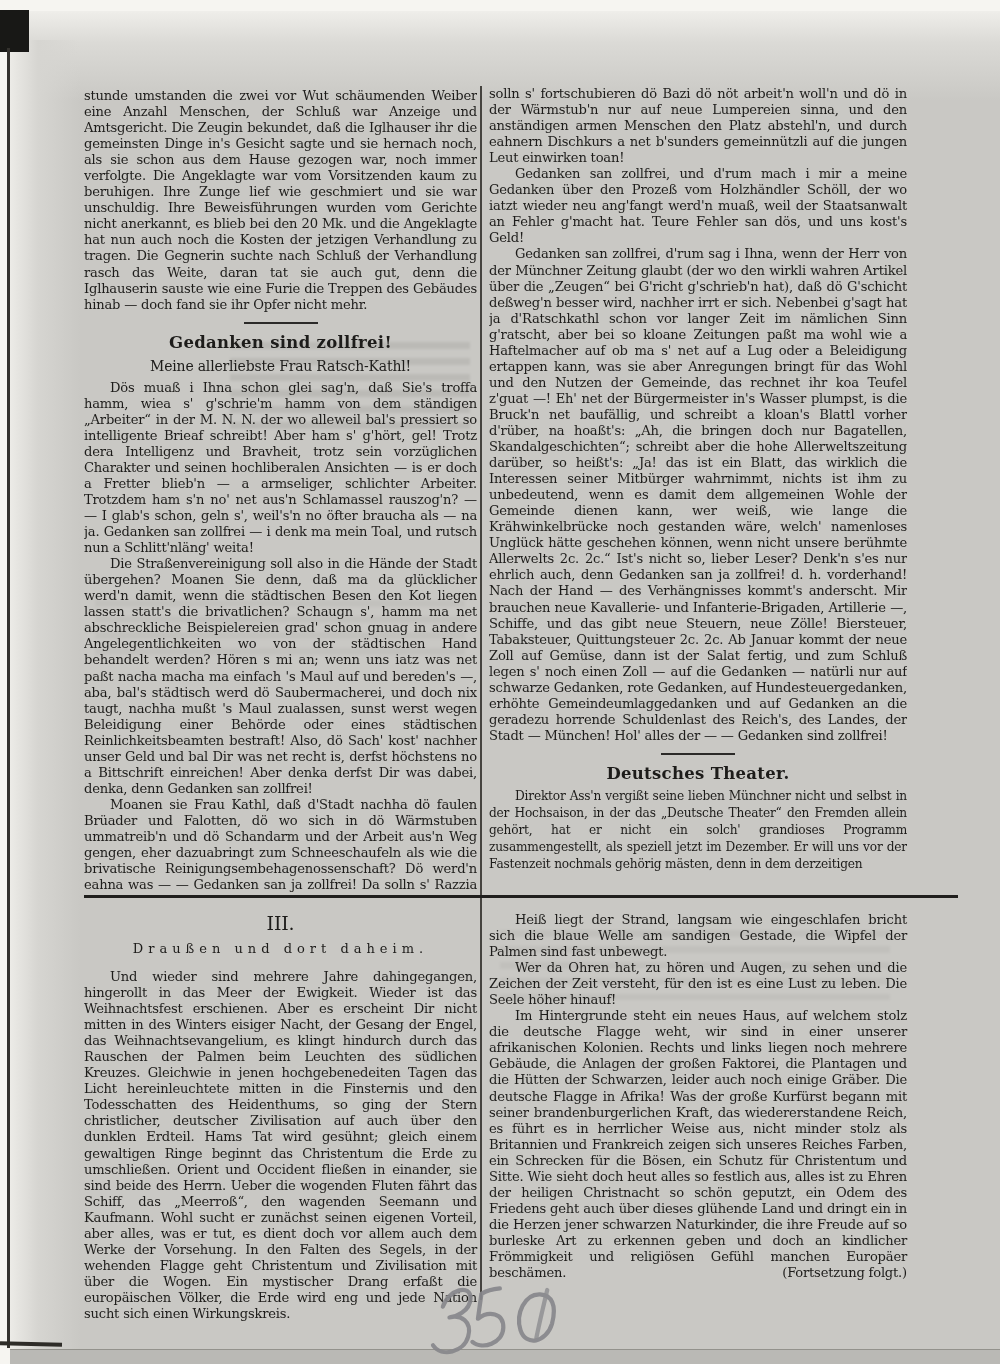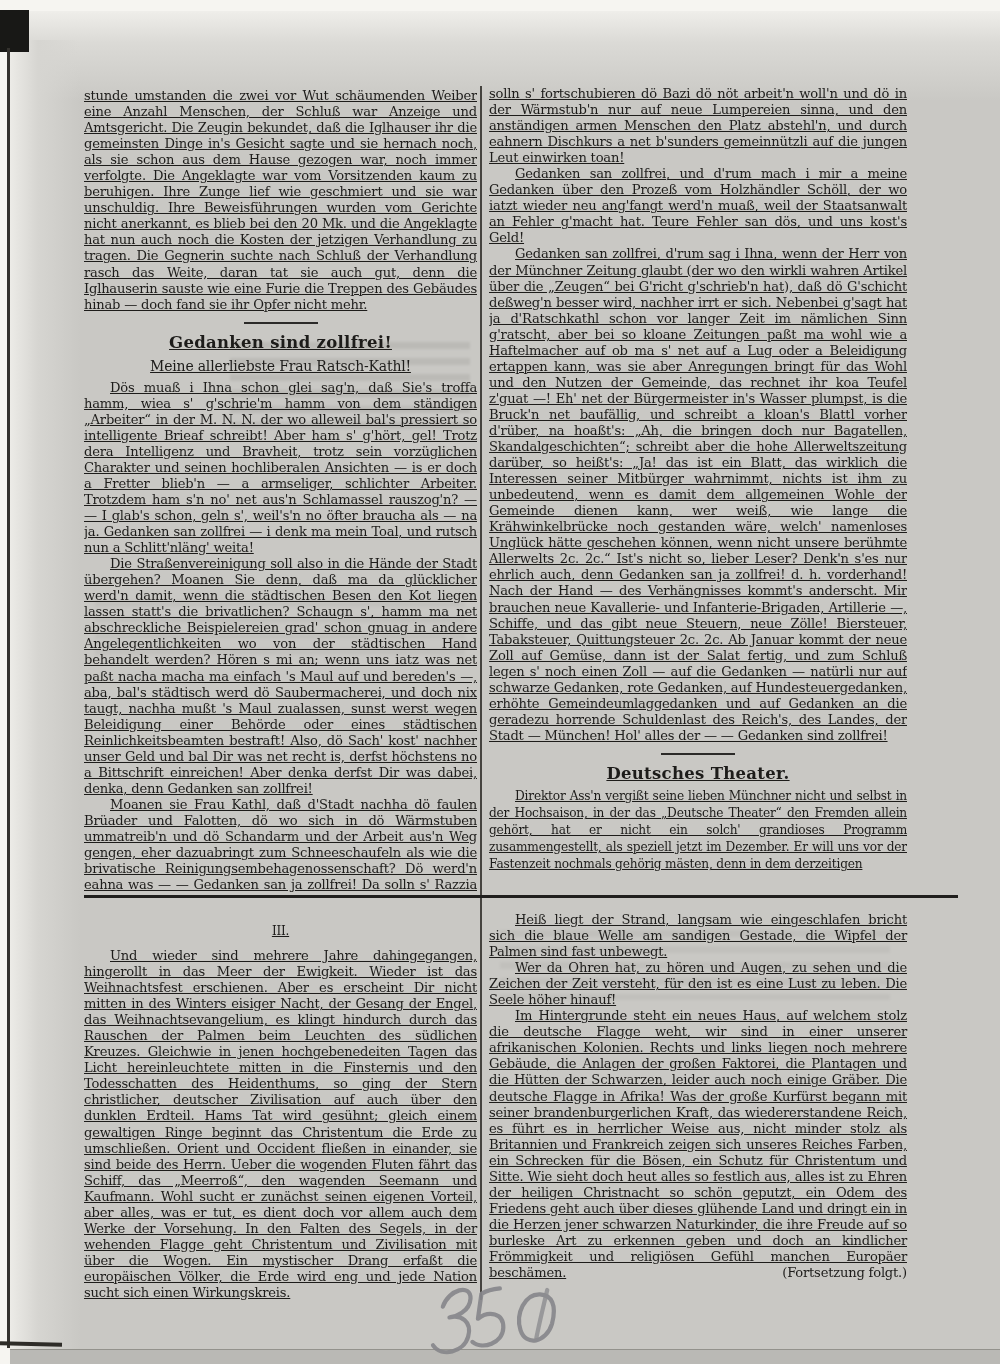--- a/index.html
+++ b/index.html
@@ -34,32 +34,32 @@
   .ghost3 { left:95px;  top:600px; width:370px; height:60px; opacity:0.07; }
 
   
   .vrule { position:absolute; left:480px; top:86px; width:2px; height:1214px; background:#45433f; }
   .hrule-main { position:absolute; left:84px; top:895px; width:874px; height:3px; background:#201f1d; }
   .mini-rule { width:74px; height:2px; background:#2b2a28; margin:9px auto 9px; }
 
   
   .col {
     position:absolute; color:#1d1c1a; font-size:13.1px; line-height:16.05px;
-    text-align:justify; letter-spacing:-0.2px;text-decoration:underline;
+    text-align:justify; letter-spacing:-0.2px;
   }
   .col p { margin:0; text-indent:26px; }
   .col p.noindent { text-indent:0; }
   .left-top  { left:84px;  top:88px;  width:393px; height:806px; overflow:hidden; }
   .right-top { left:489px; top:86px;  width:418px; height:808px; overflow:hidden; }
   .left-bottom  { left:84px;  top:910px; width:393px; }
   .right-bottom { left:489px; top:912px; width:418px; }
 
   .art-title { text-align:center; font-weight:bold; font-size:16.5px; line-height:20px; margin:2px 0 4px; letter-spacing:0.3px; }
   .salutation { text-align:center; font-size:14px; line-height:18px; margin:0 0 5px; }
-  .chap-num { text-align:center; font-size:12px; line-height:18px; margin:12px 0 8px; }
+  .chap-num { text-align:center; font-size:19px; line-height:18px; margin:4px 0 8px; }
   .chap-title { text-align:center; font-size:13px; line-height:17px; letter-spacing:5px; margin:0 0 12px; }
   .theater-par { font-size:12.2px; line-height:17px; }
   .cont-note { float:right; }
 
   
   .handwriting { position:absolute; left:412px; top:1270px; transform:rotate(-5deg); }
 </style>
 </head>
 <body>
 
@@ -94,20 +94,21 @@
     <p class="noindent">solln s' fortschubieren dö Bazi dö nöt arbeit'n woll'n und dö in der Wärmstub'n nur auf neue Lumpereien sinna, und den anständigen armen Menschen den Platz abstehl'n, und durch eahnern Dischkurs a net b'sunders gemeinnützli auf die jungen Leut einwirken toan!</p>
     <p>Gedanken san zollfrei, und d'rum mach i mir a meine Gedanken über den Prozeß vom Holzhändler Schöll, der wo iatzt wieder neu ang'fangt werd'n muaß, weil der Staatsanwalt an Fehler g'macht hat. Teure Fehler san dös, und uns kost's Geld!</p>
     <p>Gedanken san zollfrei, d'rum sag i Ihna, wenn der Herr von der Münchner Zeitung glaubt (der wo den wirkli wahren Artikel über die „Zeugen“ bei G'richt g'schrieb'n hat), daß dö G'schicht deßweg'n besser wird, nachher irrt er sich. Nebenbei g'sagt hat ja d'Ratschkathl schon vor langer Zeit im nämlichen Sinn g'ratscht, aber bei so kloane Zeitungen paßt ma wohl wie a Haftelmacher auf ob ma s' net auf a Lug oder a Beleidigung ertappen kann, was sie aber Anregungen bringt für das Wohl und den Nutzen der Gemeinde, das rechnet ihr koa Teufel z'guat —! Eh' net der Bürgermeister in's Wasser plumpst, is die Bruck'n net baufällig, und schreibt a kloan's Blattl vorher d'rüber, na hoaßt's: „Ah, die bringen doch nur Bagatellen, Skandalgeschichten“; schreibt aber die hohe Allerweltszeitung darüber, so heißt's: „Ja! das ist ein Blatt, das wirklich die Interessen seiner Mitbürger wahrnimmt, nichts ist ihm zu unbedeutend, wenn es damit dem allgemeinen Wohle der Gemeinde dienen kann, wer weiß, wie lange die Krähwinkelbrücke noch gestanden wäre, welch' namenloses Unglück hätte geschehen können, wenn nicht unsere berühmte Allerwelts 2c. 2c.“ Ist's nicht so, lieber Leser? Denk'n s'es nur ehrlich auch, denn Gedanken san ja zollfrei! d. h. vorderhand! Nach der Hand — des Verhängnisses kommt's anderscht. Mir brauchen neue Kavallerie- und Infanterie-Brigaden, Artillerie —, Schiffe, und das gibt neue Steuern, neue Zölle! Biersteuer, Tabaksteuer, Quittungsteuer 2c. 2c. Ab Januar kommt der neue Zoll auf Gemüse, dann ist der Salat fertig, und zum Schluß legen s' noch einen Zoll — auf die Gedanken — natürli nur auf schwarze Gedanken, rote Gedanken, auf Hundesteuergedanken, erhöhte Gemeindeumlaggedanken und auf Gedanken an die geradezu horrende Schuldenlast des Reich's, des Landes, der Stadt — München! Hol' alles der — — Gedanken sind zollfrei!</p>
     <div class="mini-rule"></div>
     <div class="art-title">Deutsches Theater.</div>
     <p class="theater-par">Direktor Ass'n vergißt seine lieben Münchner nicht und selbst in der Hochsaison, in der das „Deutsche Theater“ den Fremden allein gehört, hat er nicht ein solch' grandioses Programm zusammengestellt, als speziell jetzt im Dezember. Er will uns vor der Fastenzeit nochmals gehörig mästen, denn in dem derzeitigen</p>
   </div>
 
   <div class="col left-bottom">
     <div class="chap-num">III.</div>
+    <div class="chap-title">Draußen und dort daheim.</div>
     <p>Und wieder sind mehrere Jahre dahingegangen, hingerollt in das Meer der Ewigkeit. Wieder ist das Weihnachtsfest erschienen. Aber es erscheint Dir nicht mitten in des Winters eisiger Nacht, der Gesang der Engel, das Weihnachtsevangelium, es klingt hindurch durch das Rauschen der Palmen beim Leuchten des südlichen Kreuzes. Gleichwie in jenen hochgebenedeiten Tagen das Licht hereinleuchtete mitten in die Finsternis und den Todesschatten des Heidenthums, so ging der Stern christlicher, deutscher Zivilisation auf auch über den dunklen Erdteil. Hams Tat wird gesühnt; gleich einem gewaltigen Ringe beginnt das Christentum die Erde zu umschließen. Orient und Occident fließen in einander, sie sind beide des Herrn. Ueber die wogenden Fluten fährt das Schiff, das „Meerroß“, den wagenden Seemann und Kaufmann. Wohl sucht er zunächst seinen eigenen Vorteil, aber alles, was er tut, es dient doch vor allem auch dem Werke der Vorsehung. In den Falten des Segels, in der wehenden Flagge geht Christentum und Zivilisation mit über die Wogen. Ein mystischer Drang erfaßt die europäischen Völker, die Erde wird eng und jede Nation sucht sich einen Wirkungskreis.</p>
   </div>
 
   <div class="col right-bottom">
     <p>Heiß liegt der Strand, langsam wie eingeschlafen bricht sich die blaue Welle am sandigen Gestade, die Wipfel der Palmen sind fast unbewegt.</p>
     <p>Wer da Ohren hat, zu hören und Augen, zu sehen und die Zeichen der Zeit versteht, für den ist es eine Lust zu leben. Die Seele höher hinauf!</p>
     <p>
       <span>Im Hintergrunde steht ein neues Haus, auf welchem stolz die deutsche Flagge weht, wir sind in einer unserer afrikanischen Kolonien. Rechts und links liegen noch mehrere Gebäude, die Anlagen der großen Faktorei, die Plantagen und die Hütten der Schwarzen, leider auch noch einige Gräber. Die deutsche Flagge in Afrika! Was der große Kurfürst begann mit seiner brandenburgerlichen Kraft, das wiedererstandene Reich, es führt es in herrlicher Weise aus, nicht minder stolz als Britannien und Frankreich zeigen sich unseres Reiches Farben, ein Schrecken für die Bösen, ein Schutz für Christentum und Sitte. Wie sieht doch heut alles so festlich aus, alles ist zu Ehren der heiligen Christnacht so schön geputzt, ein Odem des Friedens geht auch über dieses glühende Land und dringt ein in die Herzen jener schwarzen Naturkinder, die ihre Freude auf so burleske Art zu erkennen geben und doch an kindlicher Frömmigkeit und religiösen Gefühl manchen Europäer beschämen.</span>
       <span class="cont-note">(Fortsetzung folgt.)</span>
     </p>

